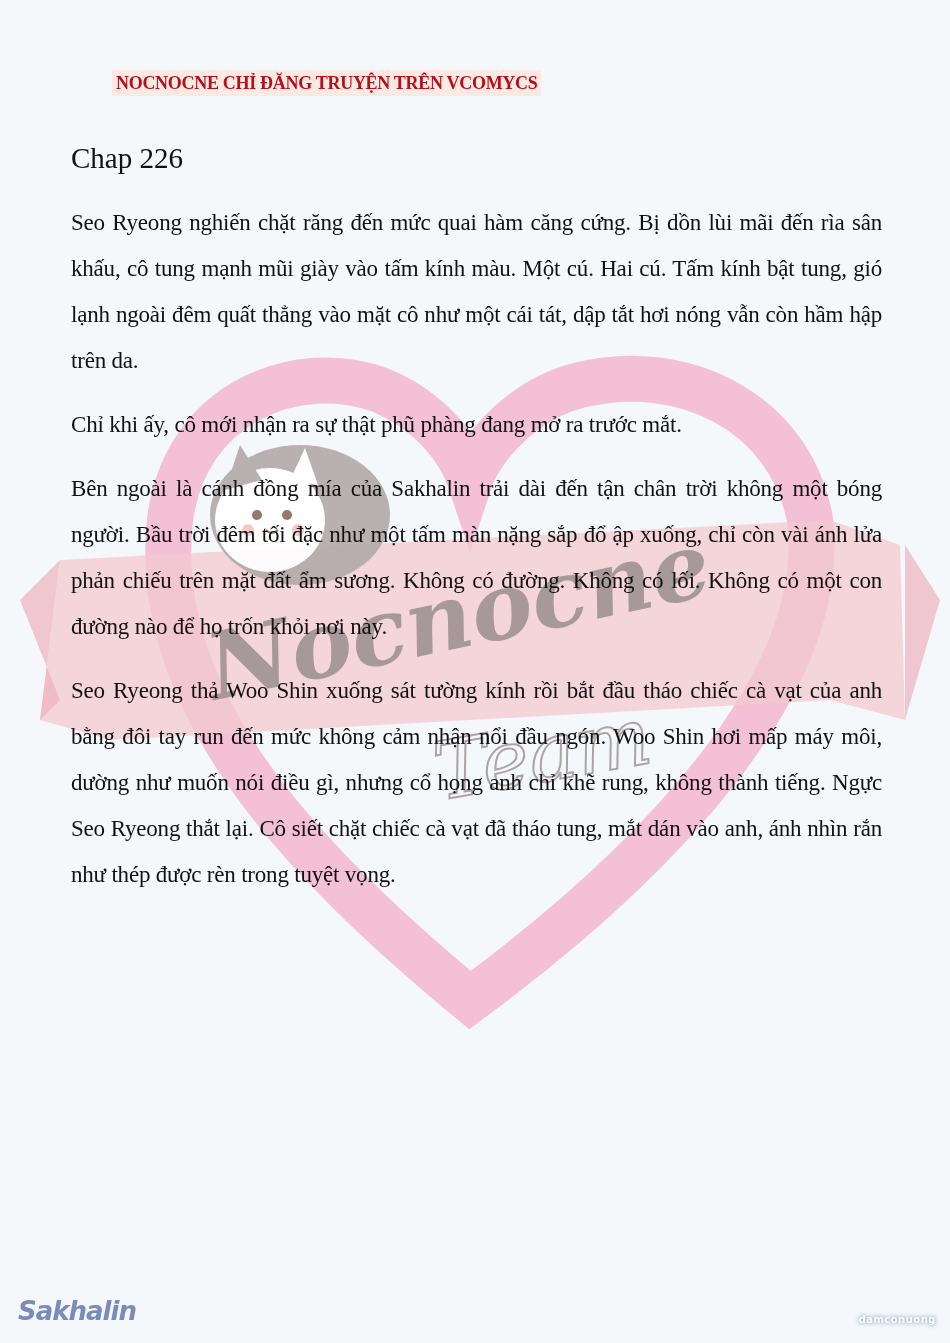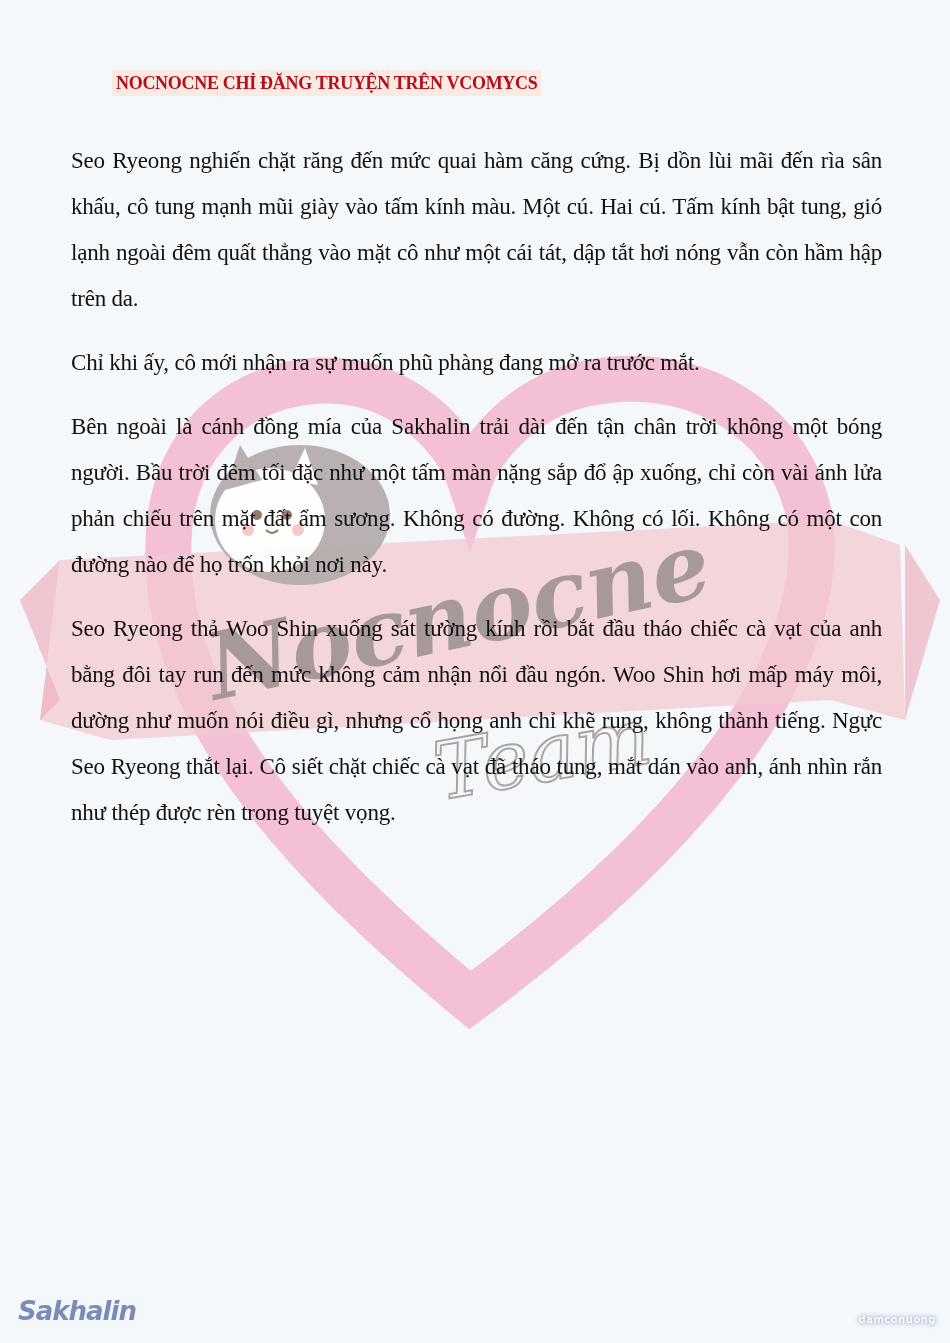--- a/index.html
+++ b/index.html
@@ -76,20 +76,21 @@
     <path d="M266 530 Q 272 536 278 530" stroke="#8b6b5a" stroke-width="2" fill="none"></path>
   </g>
 
   <text x="215" y="700" transform="rotate(-12 215 700)" font-family="DejaVu Serif, serif" font-style="italic" font-weight="bold" font-size="92" fill="#9a8f8f" opacity="0.85">Nocnocne</text>
   <text x="440" y="800" transform="rotate(-10 440 800)" font-family="DejaVu Serif, serif" font-style="italic" font-size="80" fill="none" stroke="#9a8f8f" stroke-width="2" opacity="0.8">Team</text>
 </svg>
 
 <div class="header-banner">NOCNOCNE CHỈ ĐĂNG TRUYỆN TRÊN VCOMYCS</div>
 
 <main class="content">
+  <h1 class="chapter-title">Chap 226</h1>
   <p class="para">Seo Ryeong nghiến chặt răng đến mức quai hàm căng cứng. Bị dồn lùi mãi đến rìa sân khấu, cô tung mạnh mũi giày vào tấm kính màu. Một cú. Hai cú. Tấm kính bật tung, gió lạnh ngoài đêm quất thẳng vào mặt cô như một cái tát, dập tắt hơi nóng vẫn còn hầm hập trên da.</p>
-  <p class="para">Chỉ khi ấy, cô mới nhận ra sự muốn phũ phàng đang mở ra trước mắt.</p>
+  <p class="para">Chỉ khi ấy, cô mới nhận ra sự thật phũ phàng đang mở ra trước mắt.</p>
   <p class="para">Bên ngoài là cánh đồng mía của Sakhalin trải dài đến tận chân trời không một bóng người. Bầu trời đêm tối đặc như một tấm màn nặng sắp đổ ập xuống, chỉ còn vài ánh lửa phản chiếu trên mặt đất ẩm sương. Không có đường. Không có lối. Không có một con đường nào để họ trốn khỏi nơi này.</p>
   <p class="para">Seo Ryeong thả Woo Shin xuống sát tường kính rồi bắt đầu tháo chiếc cà vạt của anh bằng đôi tay run đến mức không cảm nhận nổi đầu ngón. Woo Shin hơi mấp máy môi, dường như muốn nói điều gì, nhưng cổ họng anh chỉ khẽ rung, không thành tiếng. Ngực Seo Ryeong thắt lại. Cô siết chặt chiếc cà vạt đã tháo tung, mắt dán vào anh, ánh nhìn rắn như thép được rèn trong tuyệt vọng.</p>
 </main>
 
 <div class="footer-logo">Sakhalin</div>
 <div class="footer-mark">damconuong</div>
 
 </body></html>

